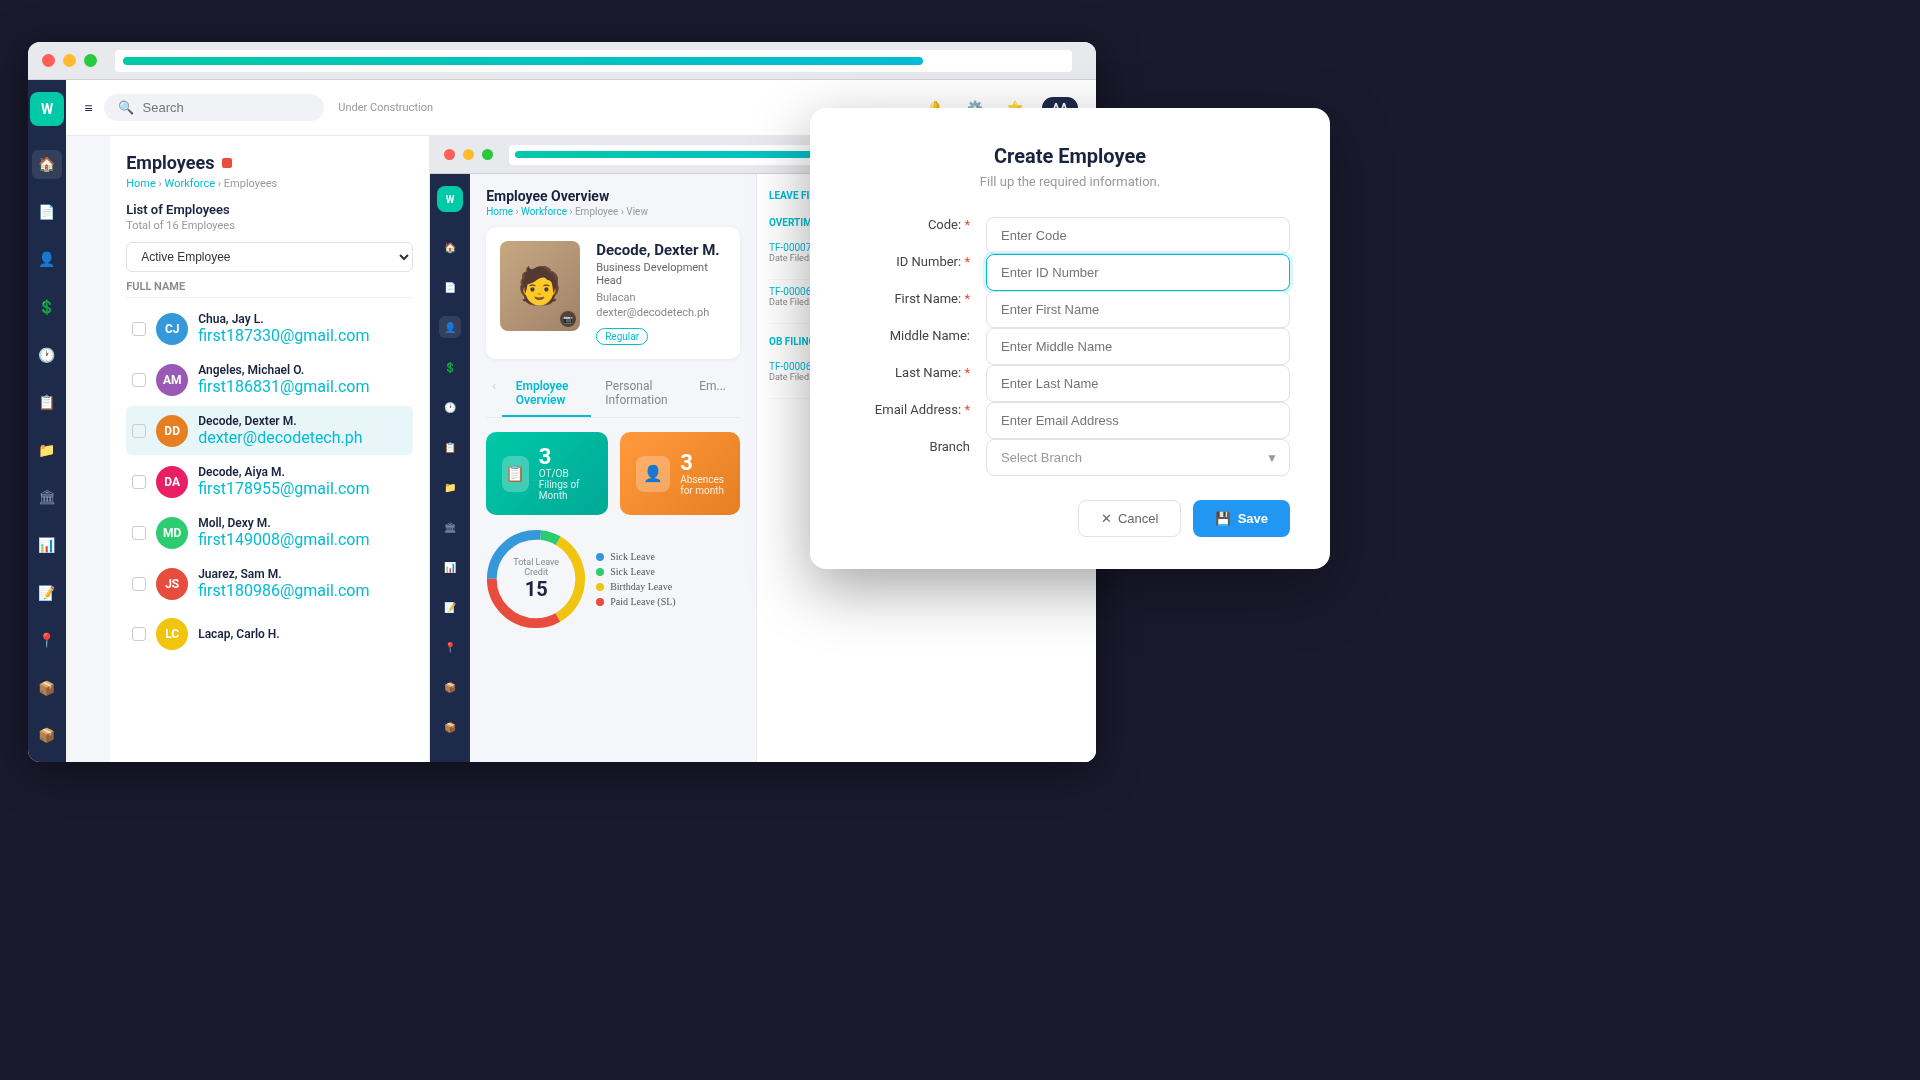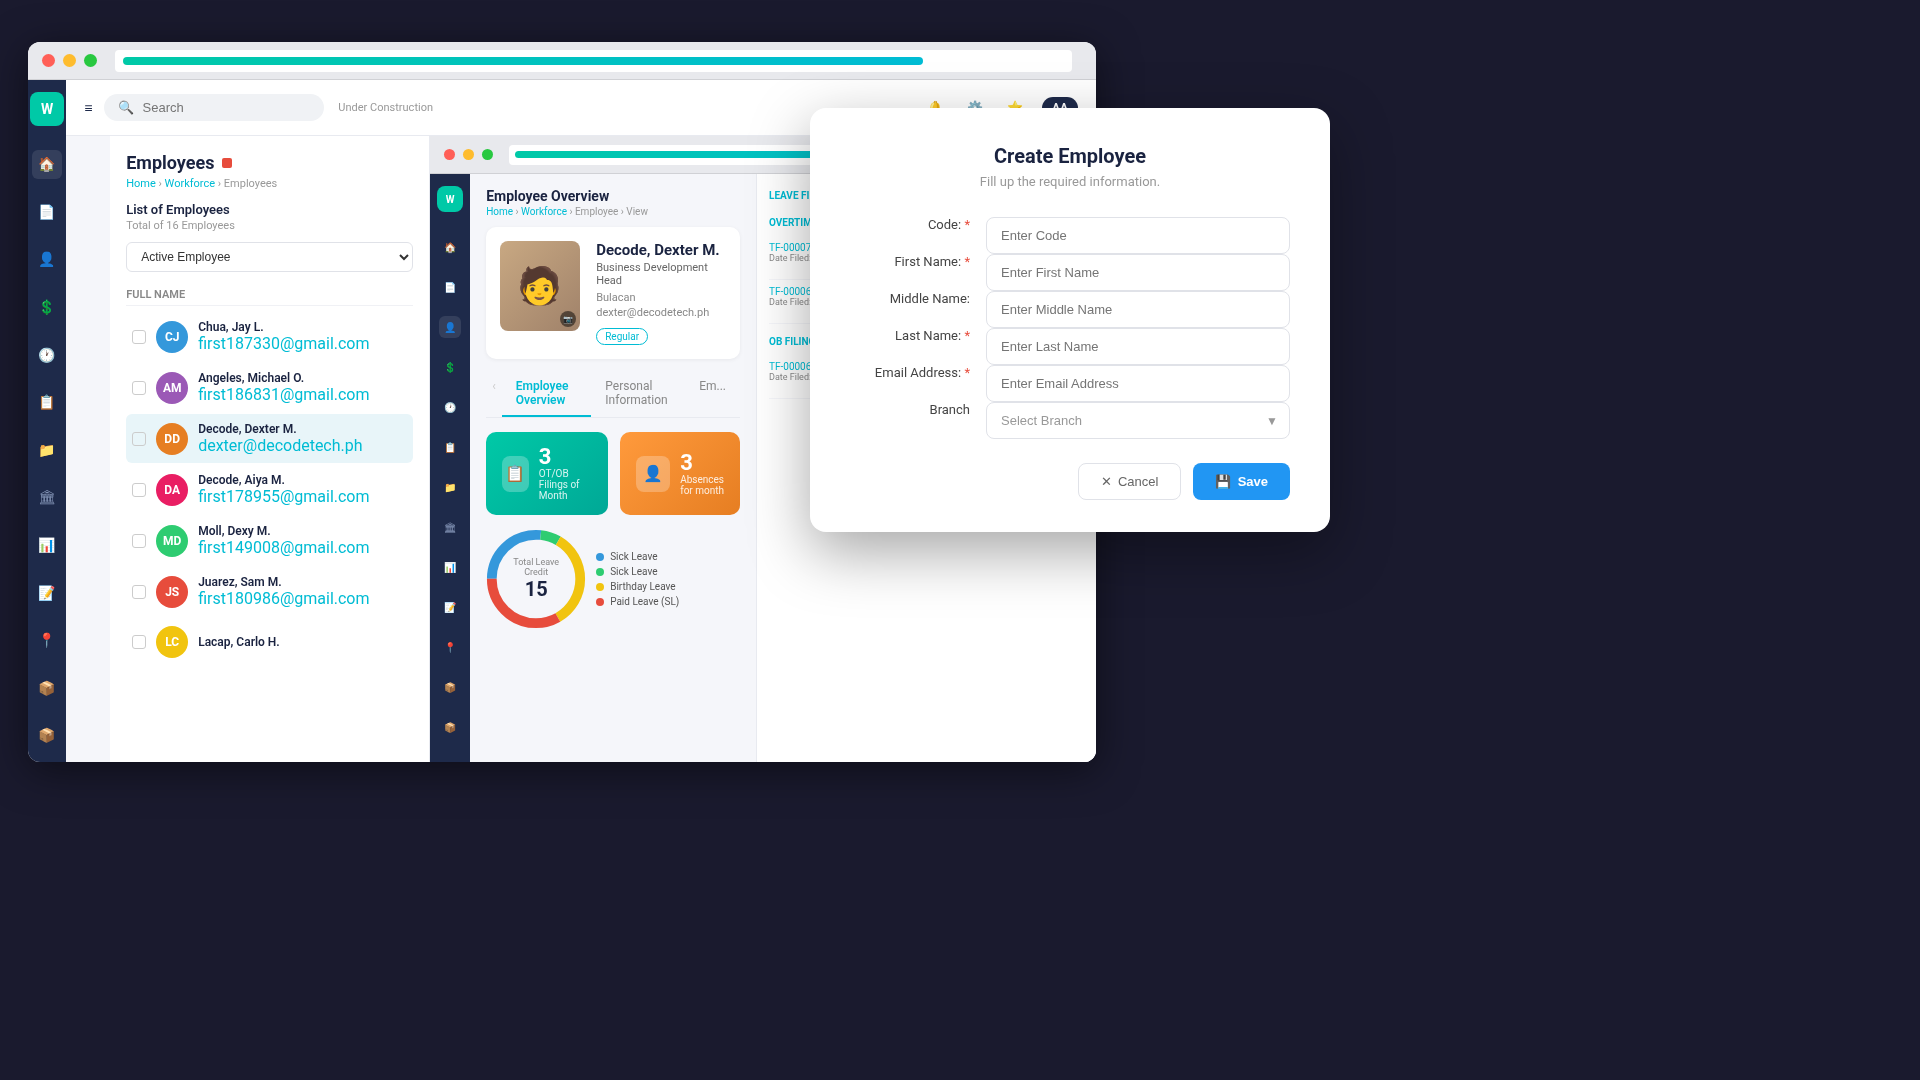--- a/index.html
+++ b/index.html
@@ -177,21 +177,21 @@
     .breadcrumb span { color: #999; }
 
     .list-header {
       font-size: 13px; font-weight: 600; color: #1a2340;
       margin-bottom: 2px;
     }
     .list-count {
       font-size: 11px; color: #999; margin-bottom: 10px;
     }
     .filter-row {
-      display: flex; gap: 6px; margin-bottom: 12px; justify-content: flex-end;
+      display: flex; gap: 6px; margin-bottom: 4px; justify-content: flex-end;
     }
     .filter-select {
       border: 1px solid #e0e2e8;
       border-radius: 6px;
       padding: 6px 10px;
       font-size: 12px;
       color: #333;
       background: #fff;
       flex: 1;
     }
@@ -347,21 +347,21 @@
       transform: translate(-50%, -50%);
       text-align: center;
     }
     .donut-center-label { font-size: 9px; color: #888; }
     .donut-center-num { font-size: 20px; font-weight: 700; color: #1a2340; }
     .donut-legend {
       display: flex; flex-direction: column; gap: 4px;
     }
     .legend-item {
       display: flex; align-items: center; gap: 6px;
-      font-size: 10px; color: #555;
+      font-size: 10px; color: #555; font-family: Liberation Serif, serif;
     }
     .legend-dot {
       width: 8px; height: 8px; border-radius: 50%;
       flex-shrink: 0;
     }
 
     
     .filings-panel {
       width: 340px;
       background: #fff;
@@ -814,20 +814,26 @@
   <div class="modal-title">Create Employee</div>
   <div class="modal-subtitle">Fill up the required information.</div>
 
   <div class="form-row">
     <label class="form-label">
       <span>Code:</span> <span class="req">*</span>
     </label>
     <input class="form-input" type="text" placeholder="Enter Code" style="">
   </div>
 
+  <div class="form-row">
+    <label class="form-label">
+      <span>ID Number:</span> <span class="req">*</span>
+    </label>
+    <input class="form-input highlighted" type="text" placeholder="Enter ID Number" style="">
+  </div>
 
   <div class="form-row">
     <label class="form-label">
       <span>First Name:</span> <span class="req">*</span>
     </label>
     <input class="form-input" type="text" placeholder="Enter First Name" style="">
   </div>
 
   <div class="form-row">
     <label class="form-label">Middle Name:</label>

